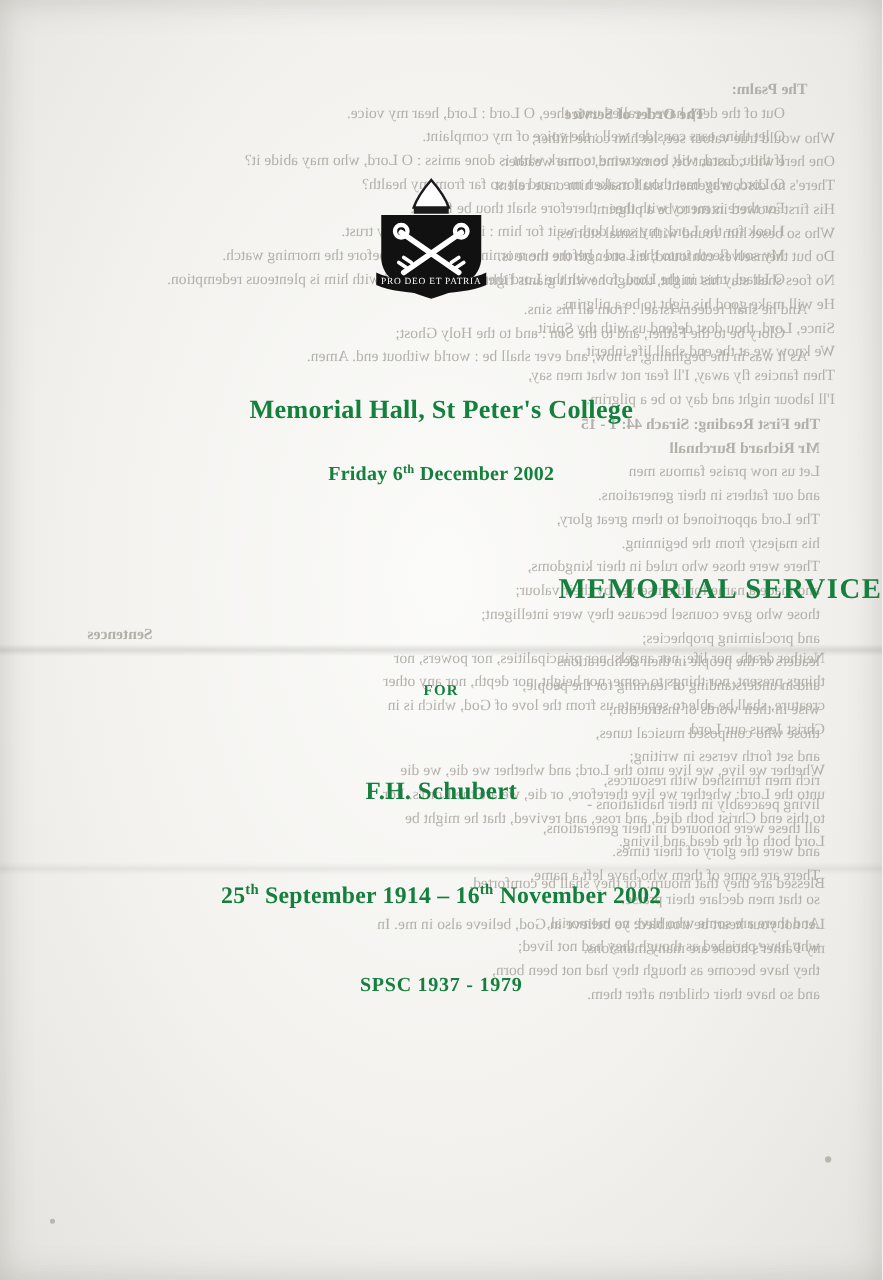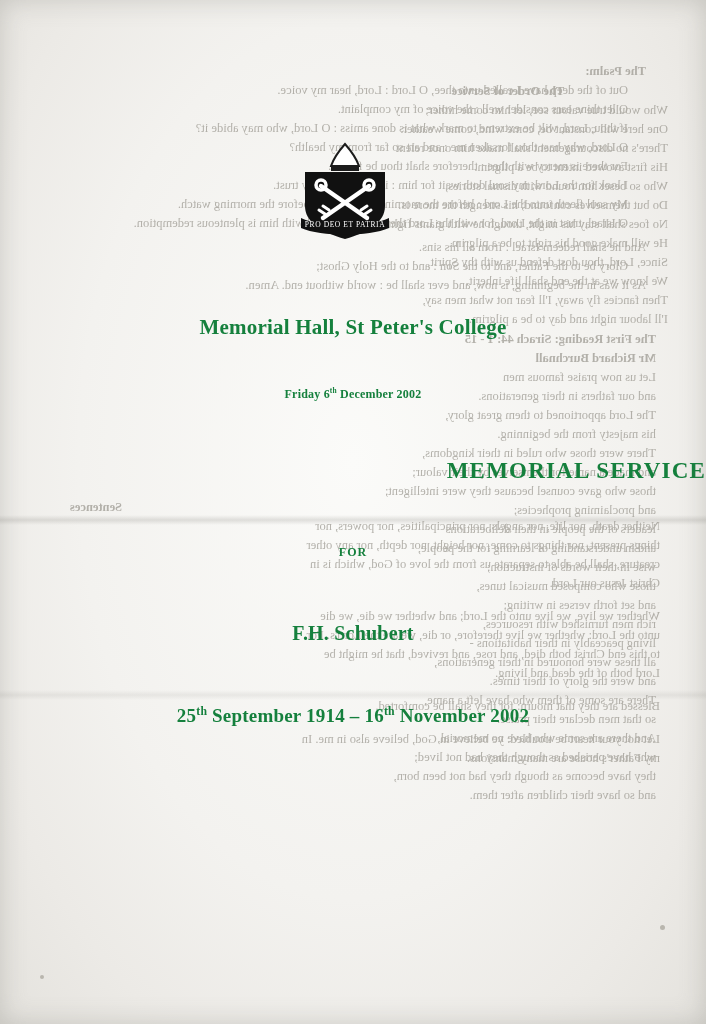--- a/index.html
+++ b/index.html
@@ -75,21 +75,21 @@
   }
   .line {
     position: absolute;
     width: 100%;
     text-align: center;
     color: #15803d;
     font-weight: bold;
     letter-spacing: 0.2px;
   }
   .l-venue   { top: 315px; font-size: 21px; }
-  .l-date    { top: 370px; font-size: 12px; margin-top: 16px; }
+  .l-date    { top: 370px; font-size: 16px; }
   .l-title   { top: 458px; font-size: 23px; letter-spacing: 1.2px; text-align: right; }
   .l-for     { top: 545px; font-size: 12px; letter-spacing: 1px; }
   .l-name    { top: 622px; font-size: 20px; }
   .l-dates   { top: 705px; font-size: 19px; }
   .l-spsc    { top: 780px; font-size: 16px; letter-spacing: 0.6px; }
   sup { font-size: 0.62em; vertical-align: super; }
   .speck {
     position: absolute;
     background: #b9b6ae;
     border-radius: 50%;
@@ -226,20 +226,21 @@
     <div class="line l-title">MEMORIAL SERVICE</div>
 
     <div class="line l-for">FOR</div>
 
     <div class="line l-name">F.H. Schubert</div>
 
     <div class="line l-dates">
       <span>25</span><sup>th</sup><span> September 1914 – 16</span><sup>th</sup><span> November 2002</span>
     </div>
 
+    <div class="line l-spsc">SPSC 1937 - 1979</div>
   </div>
 
   <div class="fold fold-1"></div>
   <div class="fold fold-2"></div>
 
   <div class="speck" style="left:40px; top:975px; width:4px; height:4px;"></div>
   <div class="speck" style="left:660px; top:925px; width:5px; height:5px;"></div>
 
   <div class="edge-shadow"></div>
 </div>

